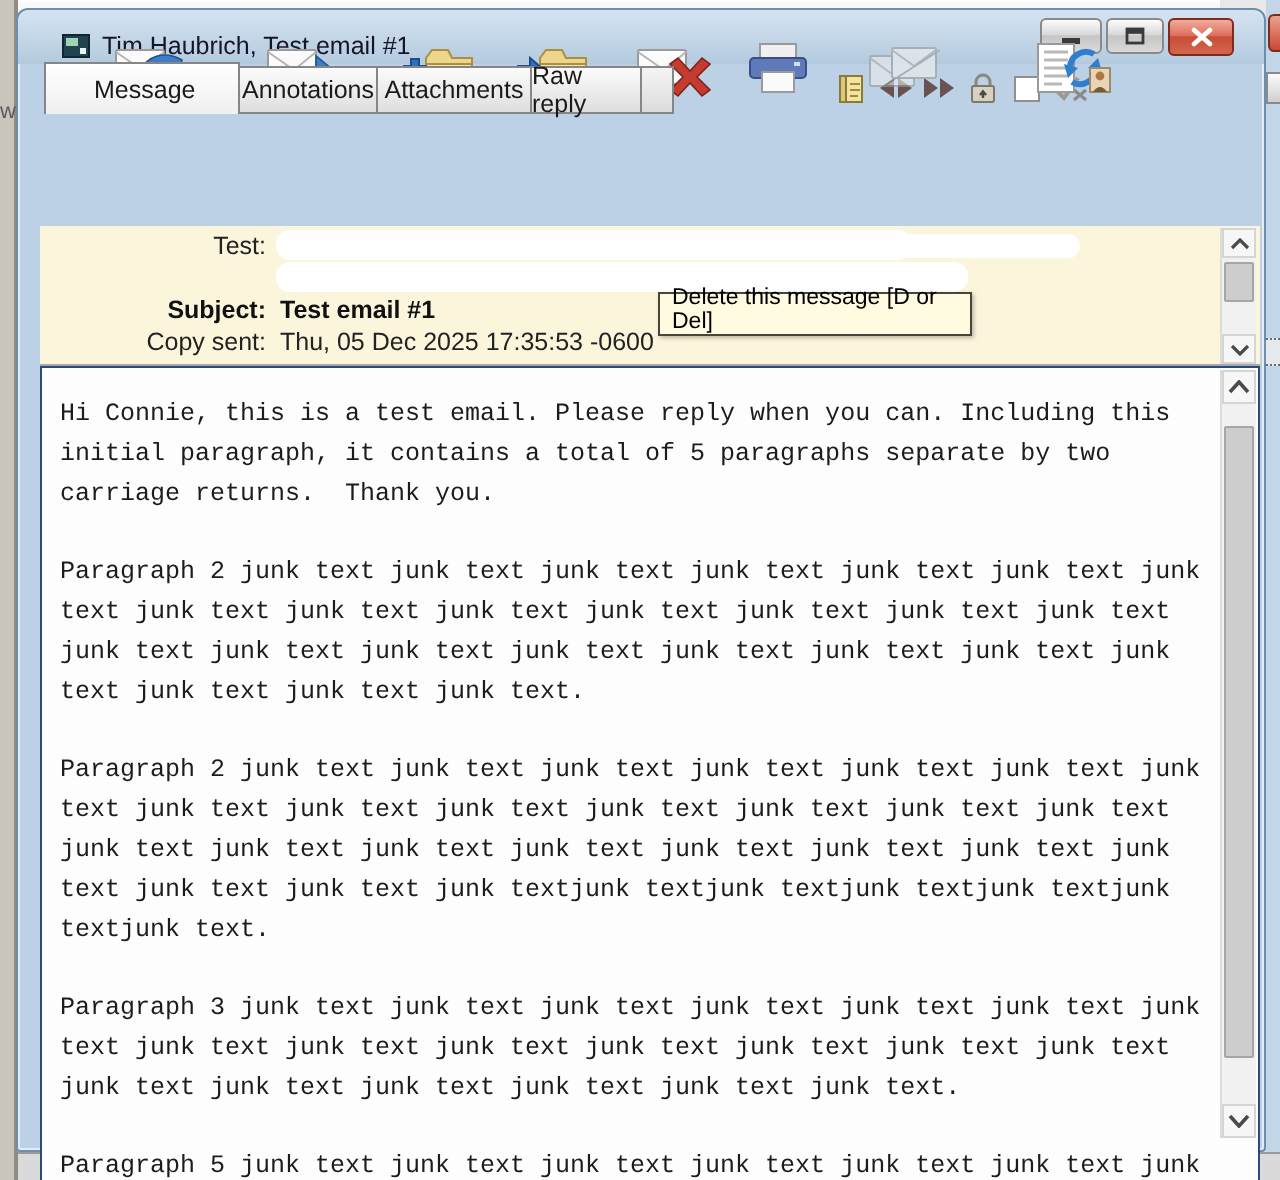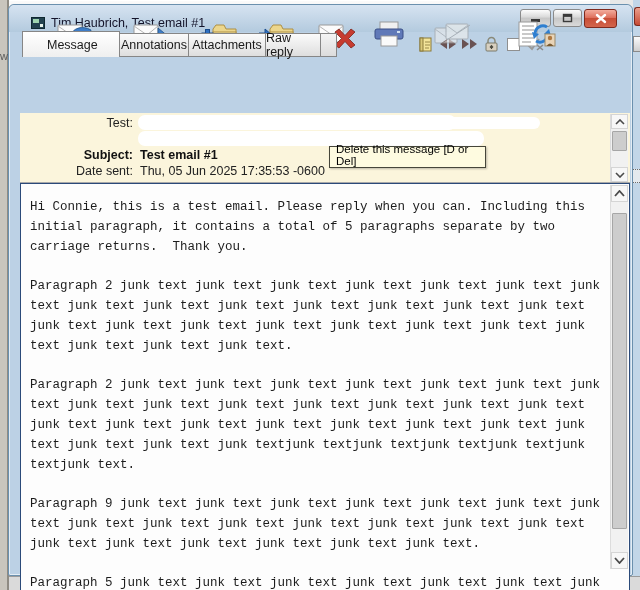--- a/index.html
+++ b/index.html
@@ -308,22 +308,22 @@
   <span class="redact" style="left:118px; top:2px; width:318px; height:15px"></span>
   <span class="redact" style="left:400px; top:4px; width:120px; height:12px"></span>
 
   <span class="redact" style="left:118px; top:18px; width:346px; height:15px"></span>
 
   <div class="hrow bold" style="top:35px">
     <span class="hl">Subject:</span>
     <span class="hv">Test email #1</span>
   </div>
   <div class="hrow" style="top:51px">
-    <span class="hl">Date sent:</span>
-    <span class="hv">Thu, 05 Jun 2025 17:35:53 -0600</span>
+    <span class="hl">Copy sent:</span>
+    <span class="hv">Thu, 05 Dec 2025 17:35:53 -0600</span>
   </div>
 
   <div id="hdr-scroll" class="sb">
     <div class="sb-btn" style="height:15px">
       <svg width="10" height="6">
           <polyline points="1,5 5,1 9,5" fill="none" stroke="#4a4a4a" stroke-width="1.6"></polyline>
         </svg>
     </div>
     <div class="sb-track">
       <div class="sb-thumb" style="top:2px; height:20px"></div>
@@ -338,21 +338,21 @@
 
 <div id="tooltip" class="abs">
   <span>Delete this message [D or Del]</span>
 </div>
 
 <div id="mailbody" class="abs">
   <div id="body-text">
     <p>Hi Connie, this is a test email. Please reply when you can. Including this initial paragraph, it contains a total of 5 paragraphs separate by two carriage returns.  Thank you.</p>
     <p>Paragraph 2 junk text junk text junk text junk text junk text junk text junk text junk text junk text junk text junk text junk text junk text junk text junk text junk text junk text junk text junk text junk text junk text junk text junk text junk text junk text.</p>
     <p>Paragraph 2 junk text junk text junk text junk text junk text junk text junk text junk text junk text junk text junk text junk text junk text junk text junk text junk text junk text junk text junk text junk text junk text junk text junk text junk text junk textjunk textjunk textjunk textjunk textjunk textjunk text.</p>
-    <p>Paragraph 9 junk text junk text junk text junk text junk text junk text junk text junk text junk text junk text junk text junk text junk text junk text junk text junk text junk text junk text junk text junk text.</p>
+    <p>Paragraph 3 junk text junk text junk text junk text junk text junk text junk text junk text junk text junk text junk text junk text junk text junk text junk text junk text junk text junk text junk text junk text.</p>
     <p>Paragraph 5 junk text junk text junk text junk text junk text junk text junk text junk text junk text junk text junk text junk text junk text junk text junk text junk text junk text junk text junk text junk text junk text junk text junk text junk text junk textjunk textjunk textjunk textjunk text.</p>
   </div>
   <div id="body-scroll" class="sb">
     <div class="sb-btn" style="height:17px">
       <svg width="11" height="7">
           <polyline points="1,6 5.5,1 10,6" fill="none" stroke="#4a4a4a" stroke-width="1.8"></polyline>
         </svg>
     </div>
     <div class="sb-track">
       <div class="sb-thumb" style="top:11px; height:316px"></div>

